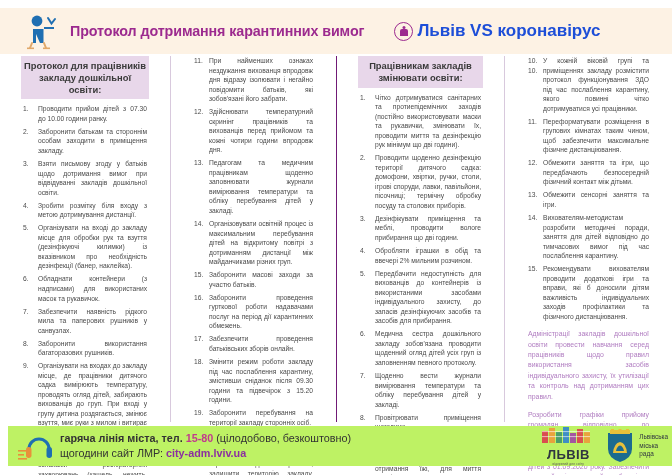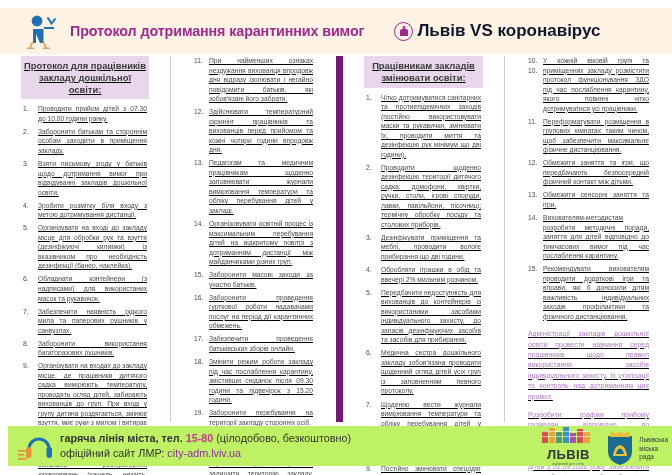--- a/index.html
+++ b/index.html
@@ -50,21 +50,21 @@
     padding-left: 4px;
     white-space: nowrap;
   }
   .hdr-title span { display: block; }
   .hdr-brand {
     flex: 0 0 auto;
     margin-left: 30px;
     display: flex;
     align-items: flex-end;
     gap: 4px;
-    color: #0f172a;
+    color: #1d4ed8;
     font-size: 17px;
     font-weight: bold;
     white-space: nowrap;
   }
   .brand-mark {
     width: 17px;
     height: 17px;
     border-radius: 50%;
     border: 1.3px solid #9c2a8f;
     position: relative;
@@ -100,25 +100,24 @@
     top: 56px;
     width: 672px;
     height: 366px;
     display: flex;
     box-sizing: border-box;
   }
   .col {
     position: relative;
     box-sizing: border-box;
     padding: 0 23px;
-    text-decoration: underline;
   }
   .col.c1 { width: 170px; }
   .col.c2 { width: 166px; border-left: 1px solid #d8c9dd; }
-  .col.c3 { width: 168px; border-left: 7px solid #701a75; }
+  .col.c3 { width: 168px; border-left: 1px solid #701a75; }
   .col.c4 { width: 168px; border-left: 1px solid #d8c9dd; }
 
   .col-head {
     background: #e8d7ea;
     color: #3a3a3a;
     font-size: 9.4px;
     font-weight: bold;
     text-align: center;
     line-height: 1.25;
     padding: 4px 2px 4px;
@@ -186,26 +185,26 @@
   .foot-lines {
     flex: 0 0 auto;
     margin-left: 4px;
     font-size: 10.8px;
     line-height: 1.42;
     color: #333333;
   }
   .foot-lines .l1 { font-weight: bold; }
   .foot-lines .l1 .normal { font-weight: normal; }
   .tel { color: #c13b8c; font-weight: bold; }
-  .site { color: #8b2fa0; font-weight: normal; }
+  .site { color: #8b2fa0; font-weight: bold; }
   .foot-spacer { flex: 1 1 auto; }
   .foot-logos {
     flex: 0 0 auto;
     display: flex;
-    align-items: flex-end;
+    align-items: center;
     gap: 10px;
     padding-right: 4px;
   }
   .lviv-logo { text-align: center; }
   .lviv-word {
     font-size: 13px;
     font-weight: bold;
     color: #2f3640;
     letter-spacing: 0.4px;
     line-height: 1;
@@ -339,21 +338,21 @@
         <rect x="10" y="17" width="5.5" height="11" rx="2.7" fill="#e8903a"></rect>
         <rect x="30.5" y="17" width="5.5" height="11" rx="2.7" fill="#1f6fb2"></rect>
         <rect x="2" y="20" width="8" height="1.6" fill="#e8903a"></rect>
         <rect x="2" y="24" width="6" height="1.6" fill="#e8903a"></rect>
         <rect x="2" y="28" width="9" height="1.6" fill="#e8903a"></rect>
       </svg>
     </div>
 
     <div class="foot-lines">
       <div class="l1"><span>гаряча лінія міста, тел. </span><span class="tel">15-80</span><span class="normal"> (цілодобово, безкоштовно)</span></div>
-      <div><span>офіційний сайт ЛМР: </span><span class="site">city-adm.lviv.ua</span></div>
+      <div><span>щогодини сайт ЛМР: </span><span class="site">city-adm.lviv.ua</span></div>
     </div>
 
     <div class="foot-spacer"></div>
 
     <div class="foot-logos">
 
       <div class="lviv-logo">
         <svg width="54" height="17" viewBox="0 0 54 17" aria-hidden="true">
           <rect x="1" y="5" width="6" height="12" fill="#d94f4f"></rect>
           <rect x="8" y="2" width="6" height="15" fill="#e8a33d"></rect>

